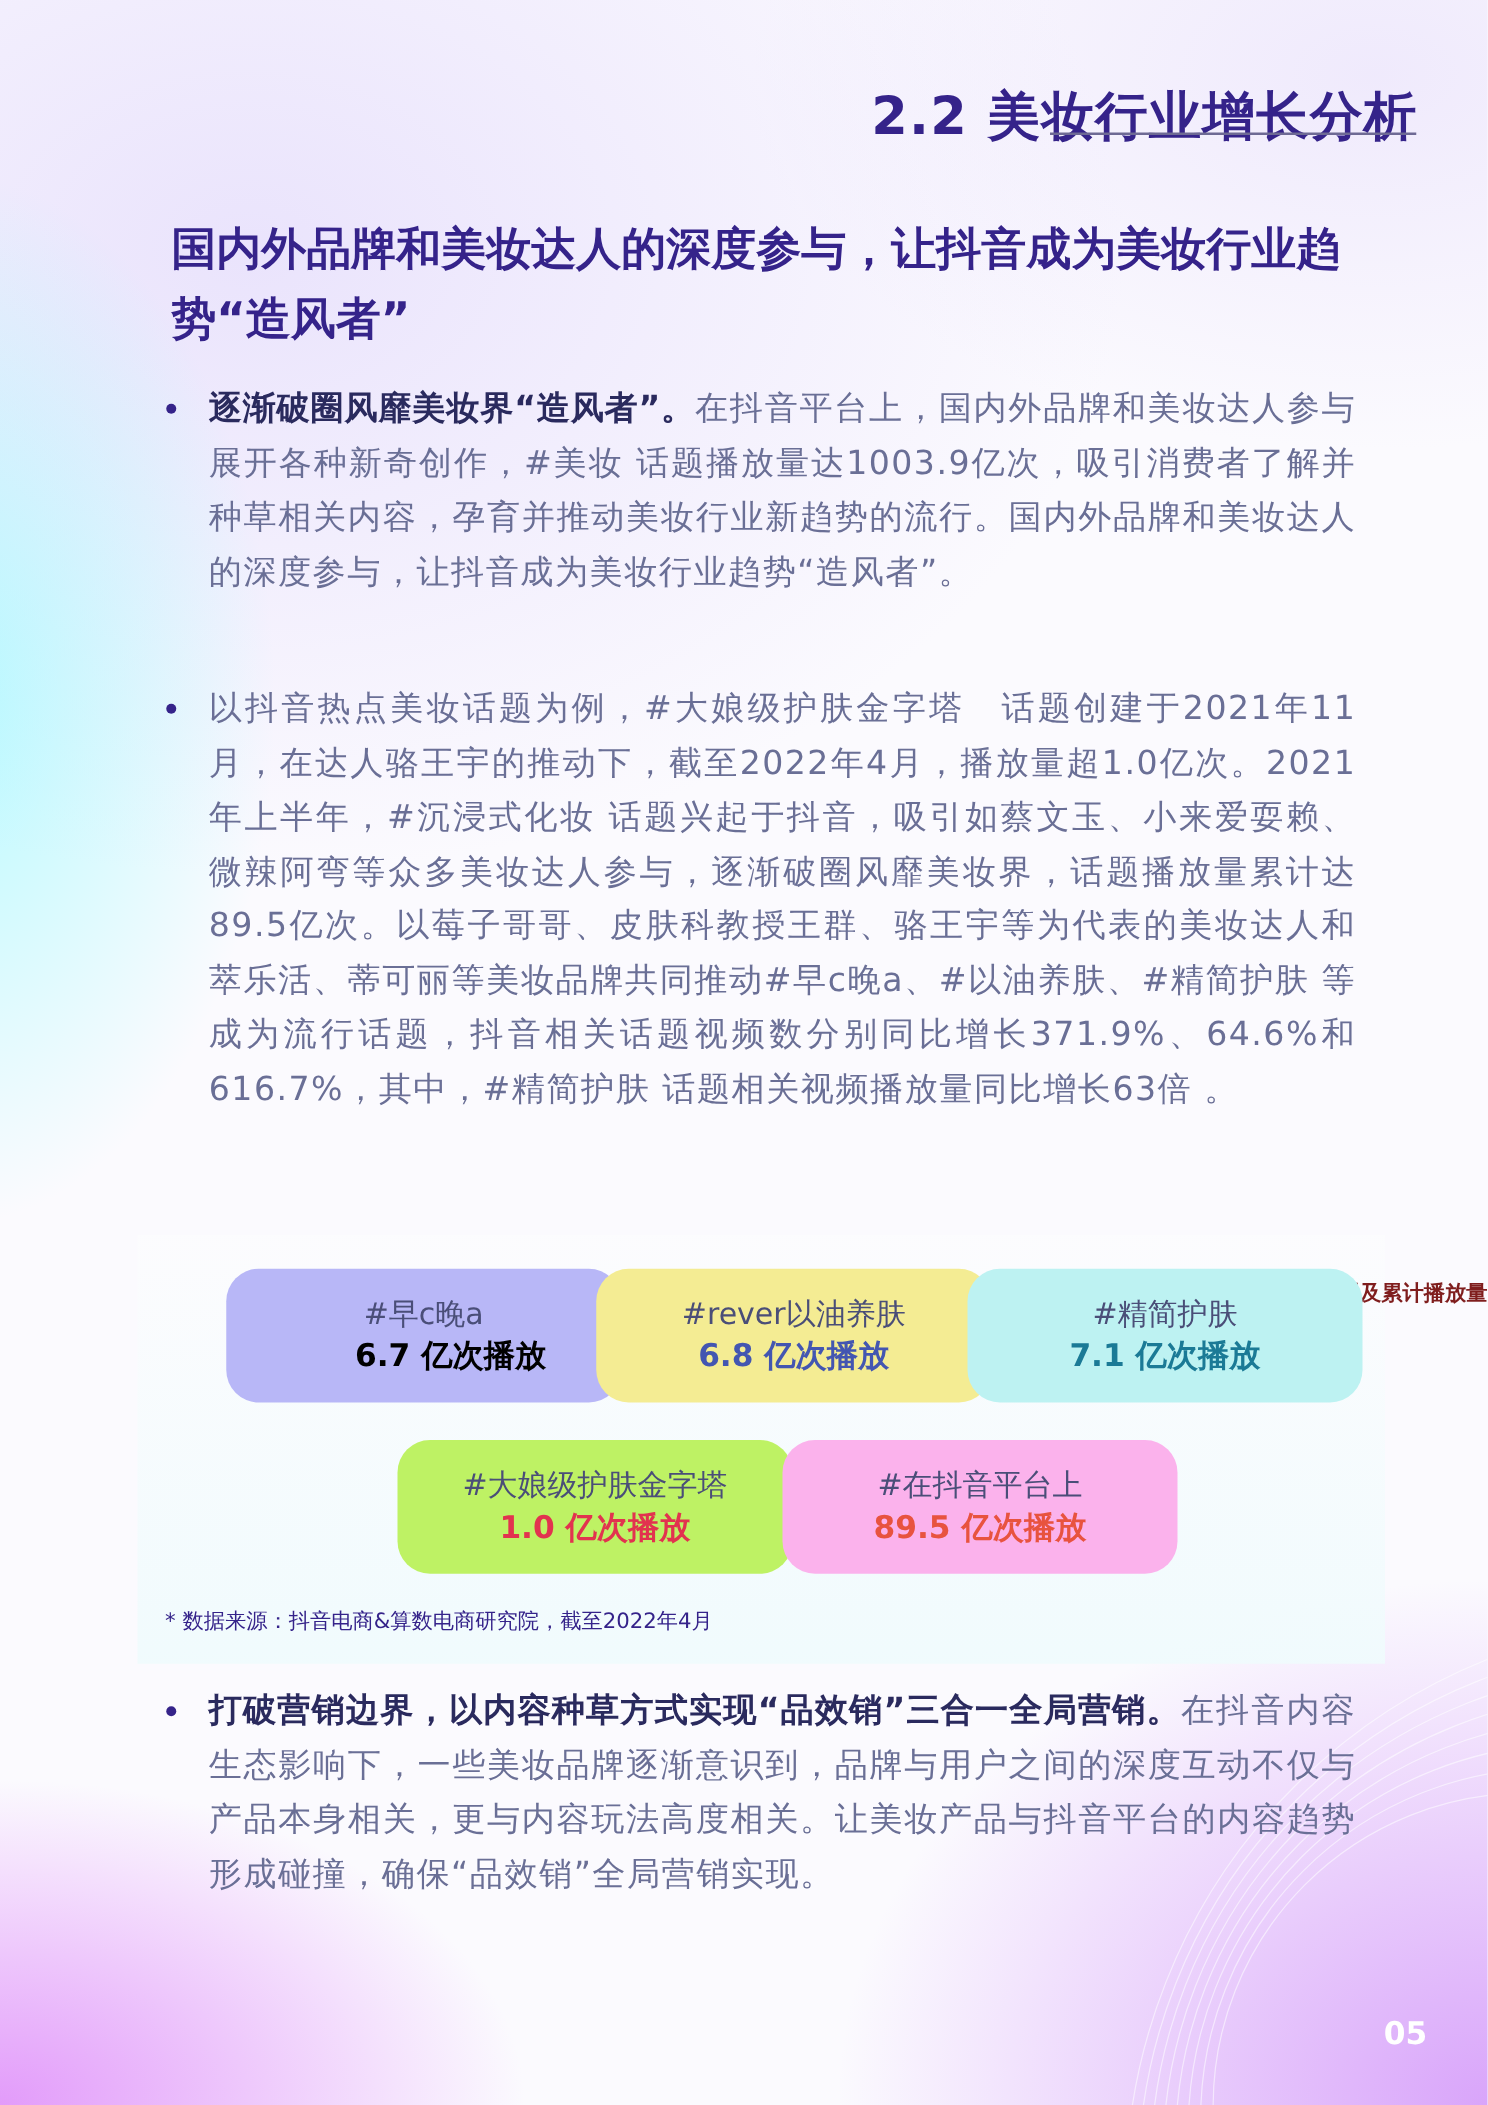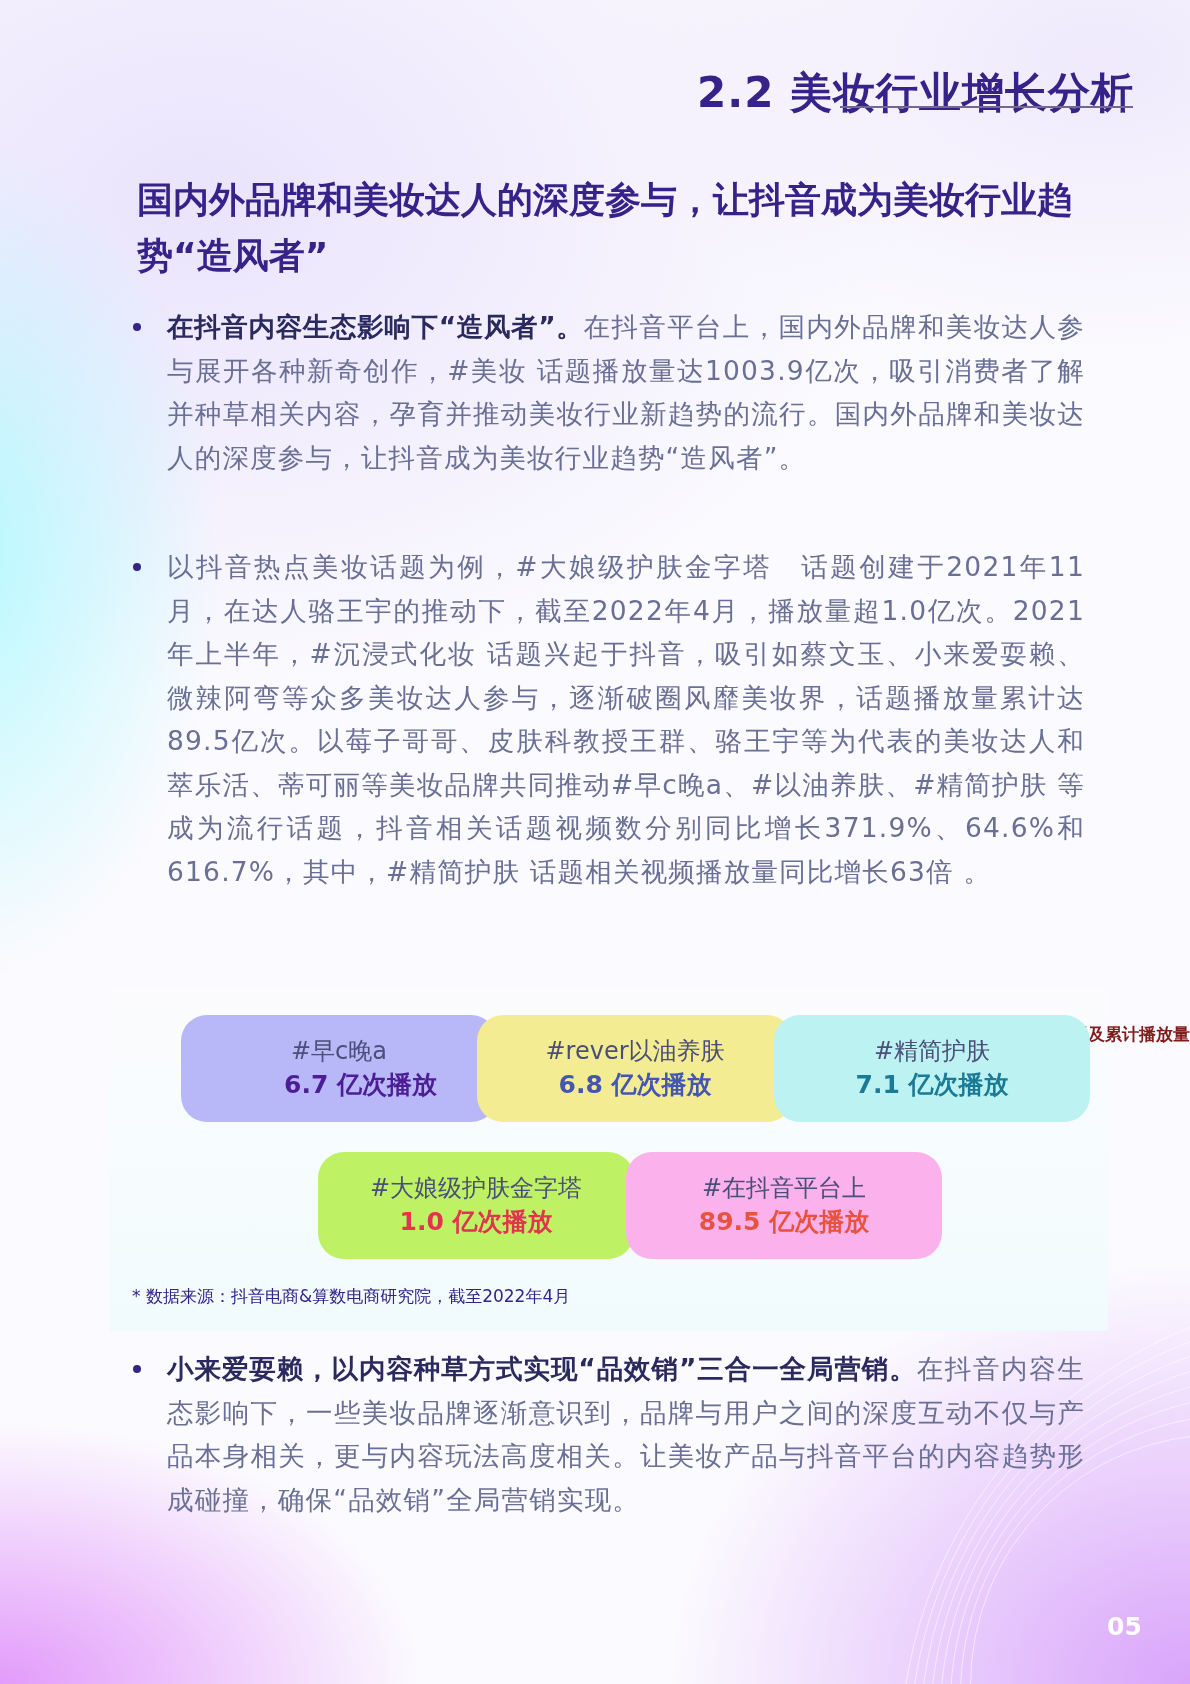--- a/index.html
+++ b/index.html
@@ -59,21 +59,21 @@
     position: absolute; left: 0; right: 0; top: 1023px; text-align: right;
     font-size: 17px; font-weight: bold; color: #7f1d1d;
   }
   .card {
     position: absolute; width: 316px; height: 107px; border-radius: 26px;
     text-align: center; box-sizing: border-box; padding-top: 20px;
   }
   .card .tag { display: block; font-size: 24px; color: #4a4e78; line-height: 32px; }
   .card .val { display: block; font-size: 25px; font-weight: bold; line-height: 36px; }
   .c1 { left: 181px; top: 1015px; background: #b8b7f7; }
-  .c1 .val { color: #4c1d95; padding-left: 43px; }
+  .c1 .val { color: #000000; padding-left: 43px; }
   .c2 { left: 477px; top: 1015px; background: #f4ec93; }
   .c2 .val { color: #4356b1; }
   .c3 { left: 774px; top: 1015px; background: #bdf2f2; }
   .c3 .val { color: #1b7a96; }
   .c4 { left: 318px; top: 1152px; background: #bef264; }
   .c4 .val { color: #e2334f; }
   .c5 { left: 626px; top: 1152px; background: #fbb2ec; }
   .c5 .val { color: #e8533f; }
 
   .source {
@@ -100,21 +100,21 @@
   <span style="width:920px;height:920px;left:230px;top:30px;"></span>
 </div>
 
 <div class="section-title">2.2 美妆行业增长分析</div>
 <div class="section-underline"></div>
 
 <div class="headline">国内外品牌和美妆达人的深度参与，让抖音成为美妆行业趋势“造风者”</div>
 
 <div class="bullet b1">
   <span class="dot"></span>
-  <span class="text"><span class="lead">在抖音内容生态影响下“造风者”。</span><span>在抖音平台上，国内外品牌和美妆达人参与展开各种新奇创作，#美妆 话题播放量达1003.9亿次，吸引消费者了解并种草相关内容，孕育并推动美妆行业新趋势的流行。国内外品牌和美妆达人的深度参与，让抖音成为美妆行业趋势“造风者”。</span></span>
+  <span class="text"><span class="lead">逐渐破圈风靡美妆界“造风者”。</span><span>在抖音平台上，国内外品牌和美妆达人参与展开各种新奇创作，#美妆 话题播放量达1003.9亿次，吸引消费者了解并种草相关内容，孕育并推动美妆行业新趋势的流行。国内外品牌和美妆达人的深度参与，让抖音成为美妆行业趋势“造风者”。</span></span>
 </div>
 
 <div class="bullet b2">
   <span class="dot"></span>
   <span class="text"><span>以抖音热点美妆话题为例，#大娘级护肤金字塔　话题创建于2021年11月，在达人骆王宇的推动下，截至2022年4月，播放量超1.0亿次。2021年上半年，#沉浸式化妆 话题兴起于抖音，吸引如蔡文玉、小来爱耍赖、微辣阿弯等众多美妆达人参与，逐渐破圈风靡美妆界，话题播放量累计达89.5亿次。以莓子哥哥、皮肤科教授王群、骆王宇等为代表的美妆达人和萃乐活、蒂可丽等美妆品牌共同推动#早c晚a、#以油养肤、#精简护肤 等成为流行话题，抖音相关话题视频数分别同比增长371.9%、64.6%和616.7%，其中，#精简护肤 话题相关视频播放量同比增长63倍 。</span></span>
 </div>
 
 <div class="panel"></div>
 <div class="panel-title">抖音热点美妆话题及累计播放量</div>
 
@@ -136,16 +136,16 @@
 </div>
 <div class="card c5">
   <span class="tag">#在抖音平台上</span>
   <span class="val">89.5 亿次播放</span>
 </div>
 
 <div class="source">* 数据来源：抖音电商&amp;算数电商研究院，截至2022年4月</div>
 
 <div class="bullet b3">
   <span class="dot"></span>
-  <span class="text"><span class="lead">小来爱耍赖，以内容种草方式实现“品效销”三合一全局营销。</span><span>在抖音内容生态影响下，一些美妆品牌逐渐意识到，品牌与用户之间的深度互动不仅与产品本身相关，更与内容玩法高度相关。让美妆产品与抖音平台的内容趋势形成碰撞，确保“品效销”全局营销实现。</span></span>
+  <span class="text"><span class="lead">打破营销边界，以内容种草方式实现“品效销”三合一全局营销。</span><span>在抖音内容生态影响下，一些美妆品牌逐渐意识到，品牌与用户之间的深度互动不仅与产品本身相关，更与内容玩法高度相关。让美妆产品与抖音平台的内容趋势形成碰撞，确保“品效销”全局营销实现。</span></span>
 </div>
 
 <div class="page-num">05</div>
 
 </body></html>

